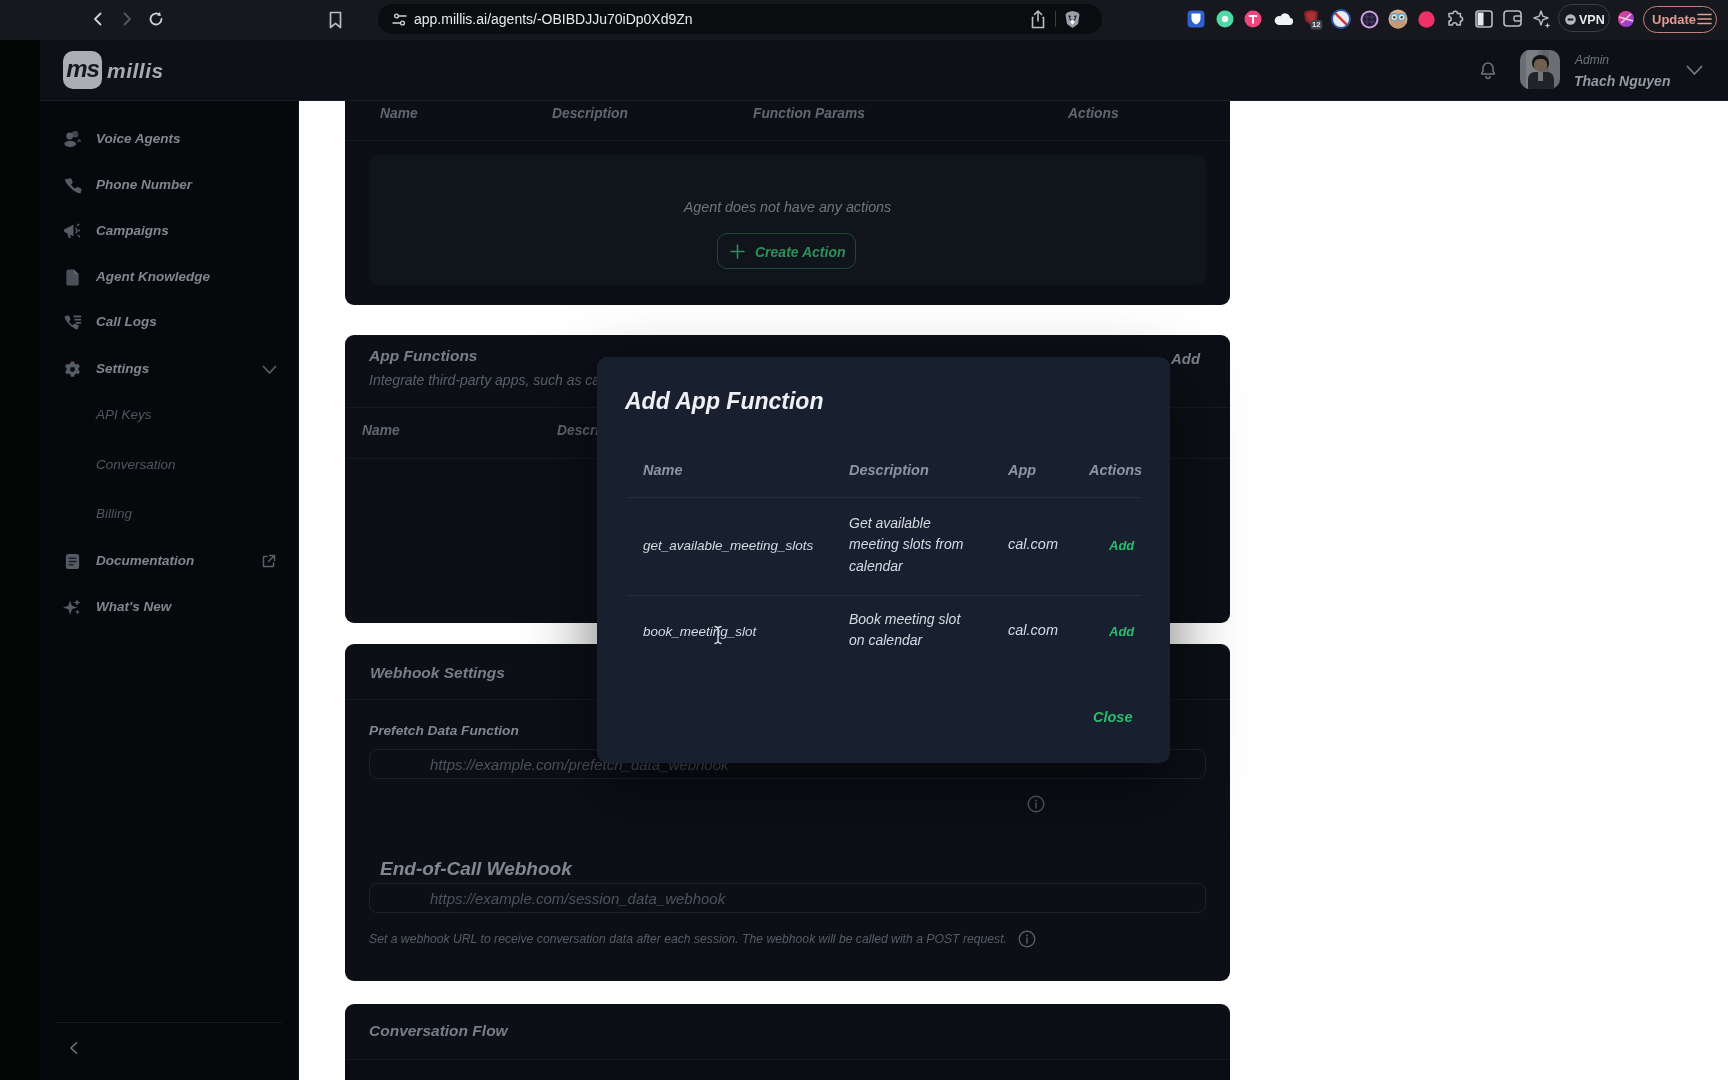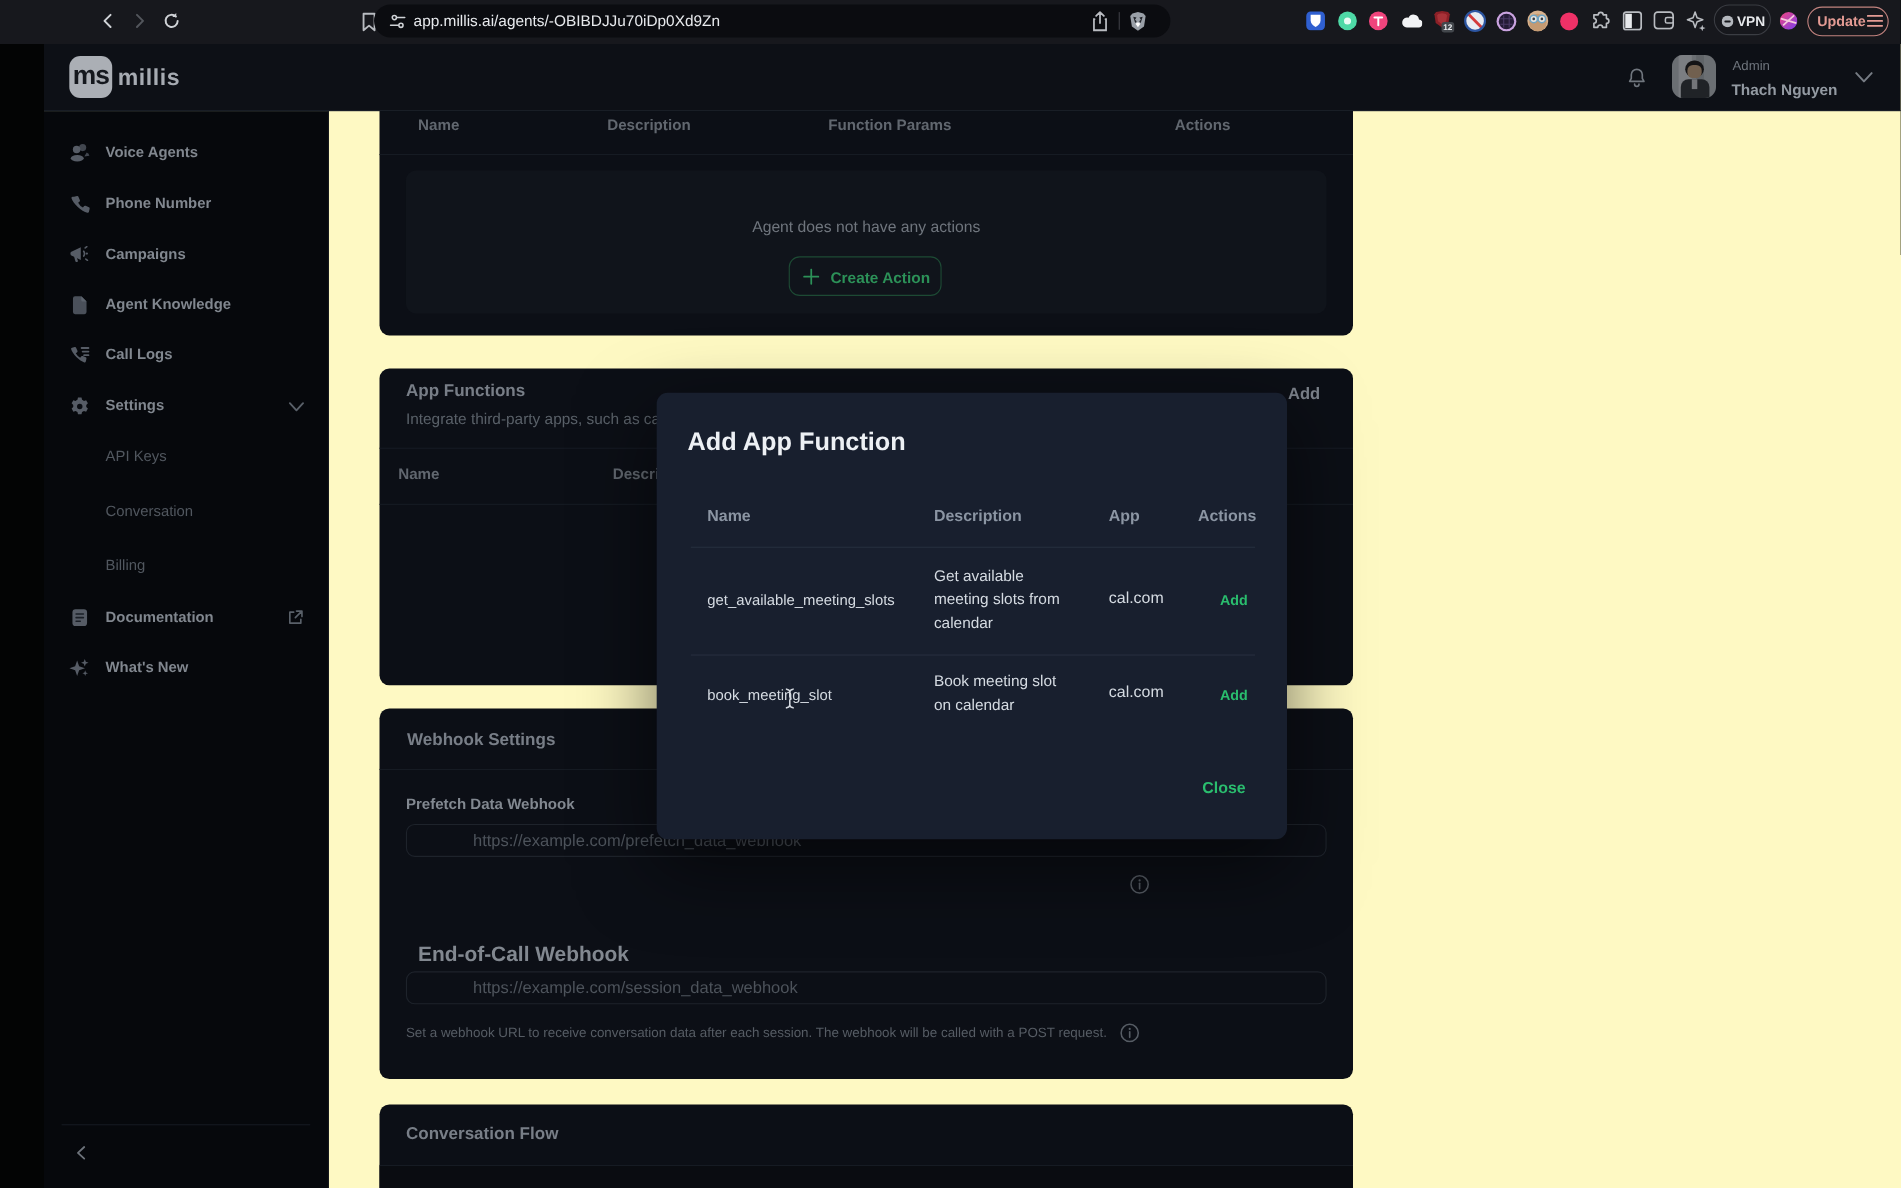--- a/index.html
+++ b/index.html
@@ -2,27 +2,27 @@
 <html><head>
 <meta charset="utf-8">
 <style>
   * { margin:0; padding:0; box-sizing:border-box; }
   html,body { width:1728px; height:1080px; overflow:hidden; background:#020304; }
   body { font-family:"Liberation Sans", sans-serif; position:relative; }
   .abs { position:absolute; }
 
   
   #chrome { position:absolute; left:0; top:0; width:1728px; height:40px; background:#17181d; }
-  #urlbar { position:absolute; left:340px; top:4px; width:724px; height:30px; border-radius:15px; background:#0b0c10; }
+  #urlbar { position:absolute; left:378px; top:4px; width:724px; height:30px; border-radius:15px; background:#0b0c10; }
   #urltext { position:absolute; left:36px; top:0; height:30px; line-height:30px; color:#e8eaed; font-size:14px; }
   .cicon { position:absolute; top:0; }
 
   
   #lstrip { position:absolute; left:0; top:40px; width:40px; height:1040px; background:#030404; }
-  #page { position:absolute; left:40px; top:40px; width:1688px; height:1040px; background:#fef9c3; overflow:hidden; }
+  #page { position:absolute; left:40px; top:40px; width:1688px; height:1040px; background:#ffffff; overflow:hidden;font-style:italic; }
 
   
   #apphead { position:absolute; left:0; top:0; width:1688px; height:61px; background:#0d1016; border-bottom:1px solid #191e26; z-index:10; }
   #logobox { position:absolute; left:23px; top:11px; width:39px; height:38px; background:#abafb5; border-radius:10px; color:#15181d; font-weight:bold; font-size:24px; text-align:center; line-height:36px; letter-spacing:-1px; }
   #logotxt { position:absolute; left:67px; top:19px; color:#a6abb2; font-weight:bold; font-size:21px; letter-spacing:0.5px; }
 
   
   #sidebar { position:absolute; left:0; top:61px; width:259px; height:979px; background:#06080c; border-right:1px solid #14181f; }
   .nav { position:absolute; left:56px; color:#81878f; font-size:13.5px; font-weight:600; white-space:nowrap; }
   .nsub { position:absolute; left:56px; color:#51575f; font-size:13.5px; font-weight:500; white-space:nowrap; }
@@ -284,21 +284,21 @@
   <div class="abs" style="left:329px; top:332px; color:#596068; font-size:14px;">Integrate third-party apps, such as calendar and CRM, into your agent.</div>
   <div class="abs" style="left:1131px; top:310px; color:#7d838c; font-size:15px; font-weight:600;">Add</div>
   <div class="sep" style="left:305px; top:367px;"></div>
   <div class="thead" style="left:322px; top:383px;">Name</div>
   <div class="thead" style="left:517px; top:383px;">Description</div>
   <div class="sep" style="left:305px; top:418px;"></div>
 
   <div class="card" style="top:604px; height:337px;"></div>
   <div class="h2" style="left:330px; top:624px;">Webhook Settings</div>
   <div class="sep" style="left:305px; top:659px;"></div>
-  <div class="abs" style="left:329px; top:683px; color:#828890; font-size:13.7px; font-weight:600;">Prefetch Data Webhook</div>
+  <div class="abs" style="left:329px; top:683px; color:#828890; font-size:13.7px; font-weight:600;">Prefetch Data Function</div>
   <div class="abs" style="left:329px; top:709px; width:837px; height:30px; border:1px solid #1e232b; border-radius:8px;padding-left:48px;">
     <div style="margin:6px 0 0 12px; color:#4d535b; font-size:15px;">https://example.com/prefetch_data_webhook</div>
   </div>
   <svg class="abs" style="left:987px; top:755px;" width="18" height="18" viewBox="0 0 18 18">
       <circle cx="9" cy="9" r="7.8" stroke="#565c64" stroke-width="1.4" fill="none"></circle>
       <path d="M9 8 V13" stroke="#565c64" stroke-width="1.5" stroke-linecap="round"></path>
       <circle cx="9" cy="5.4" r="1" fill="#565c64"></circle>
     </svg>
   <div class="abs" style="left:340px; top:818px; color:#828890; font-size:19px; font-weight:600;">End-of-Call Webhook</div>
   <div class="abs" style="left:329px; top:843px; width:837px; height:30px; border:1px solid #1e232b; border-radius:8px;padding-left:48px;">

